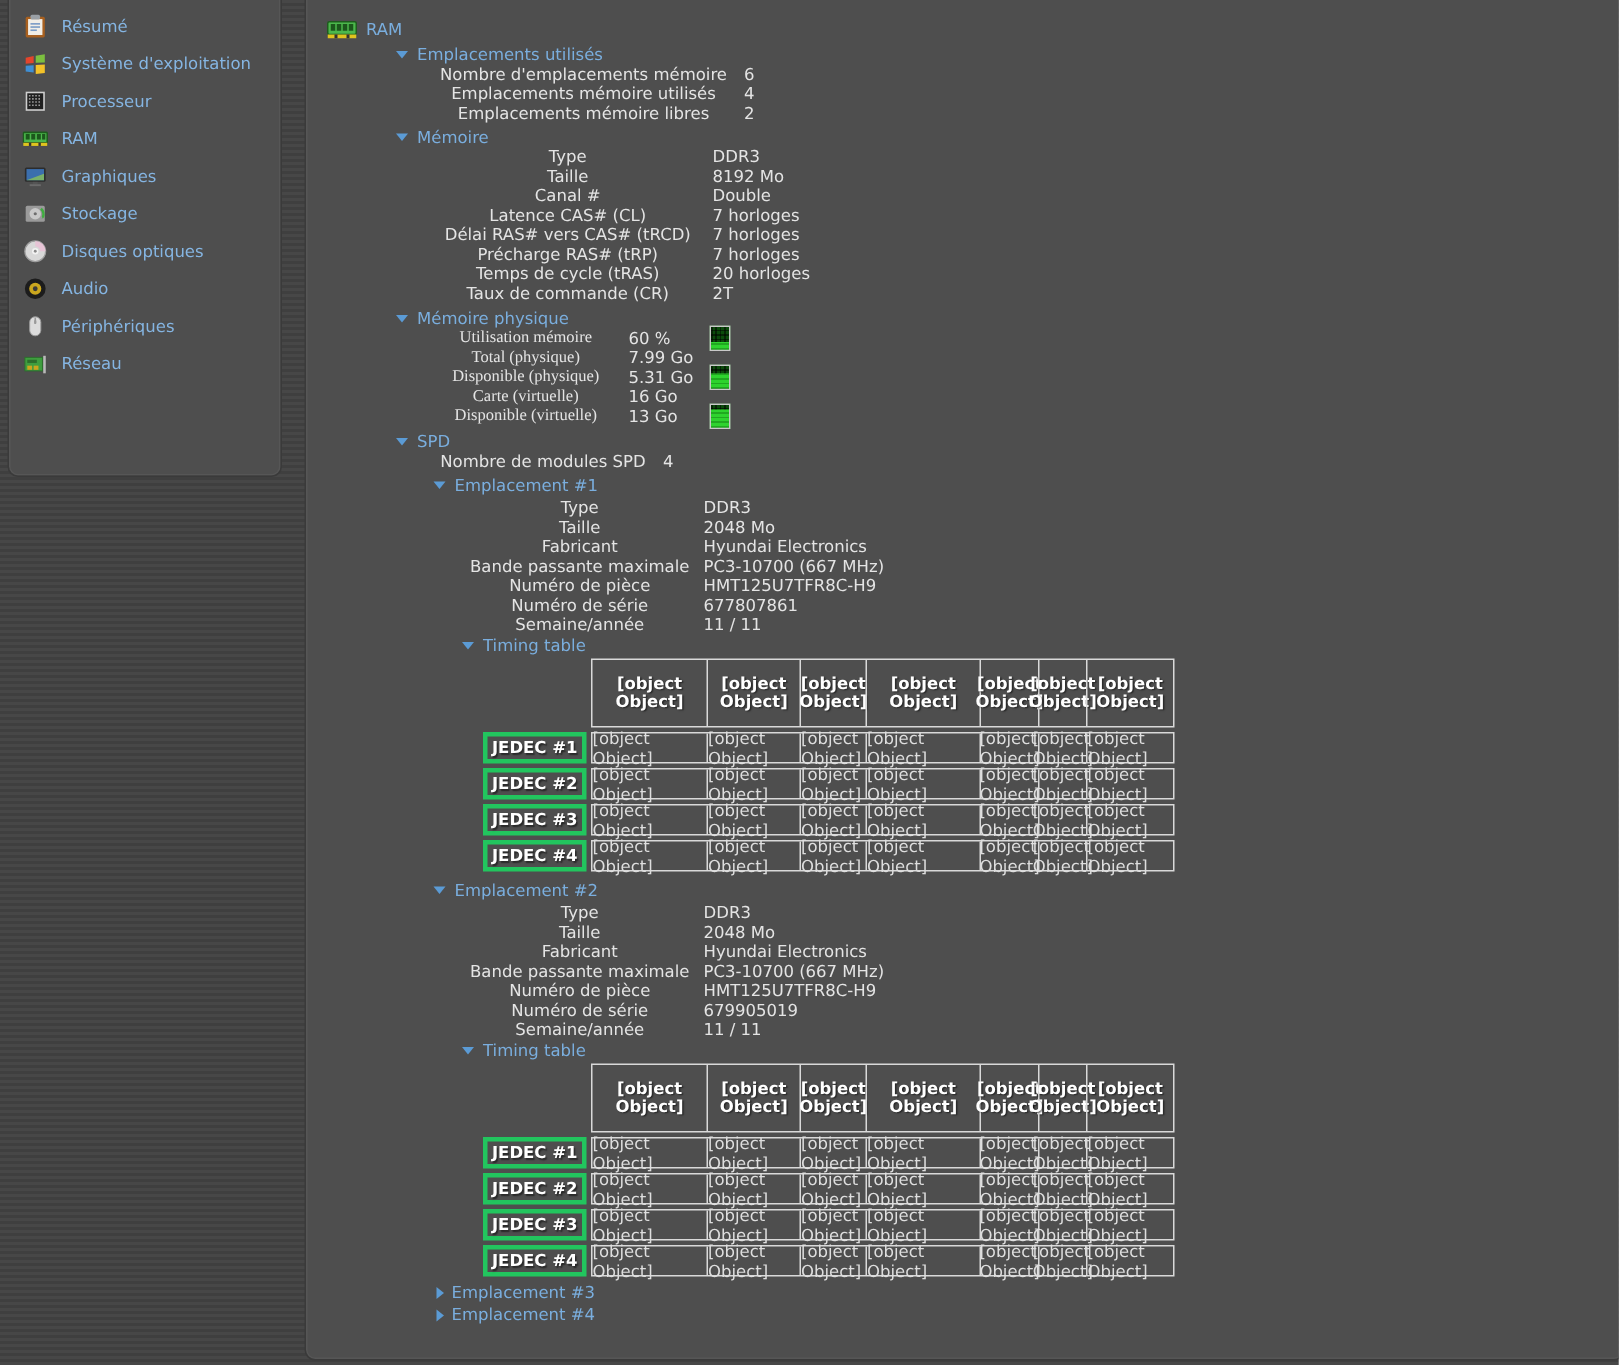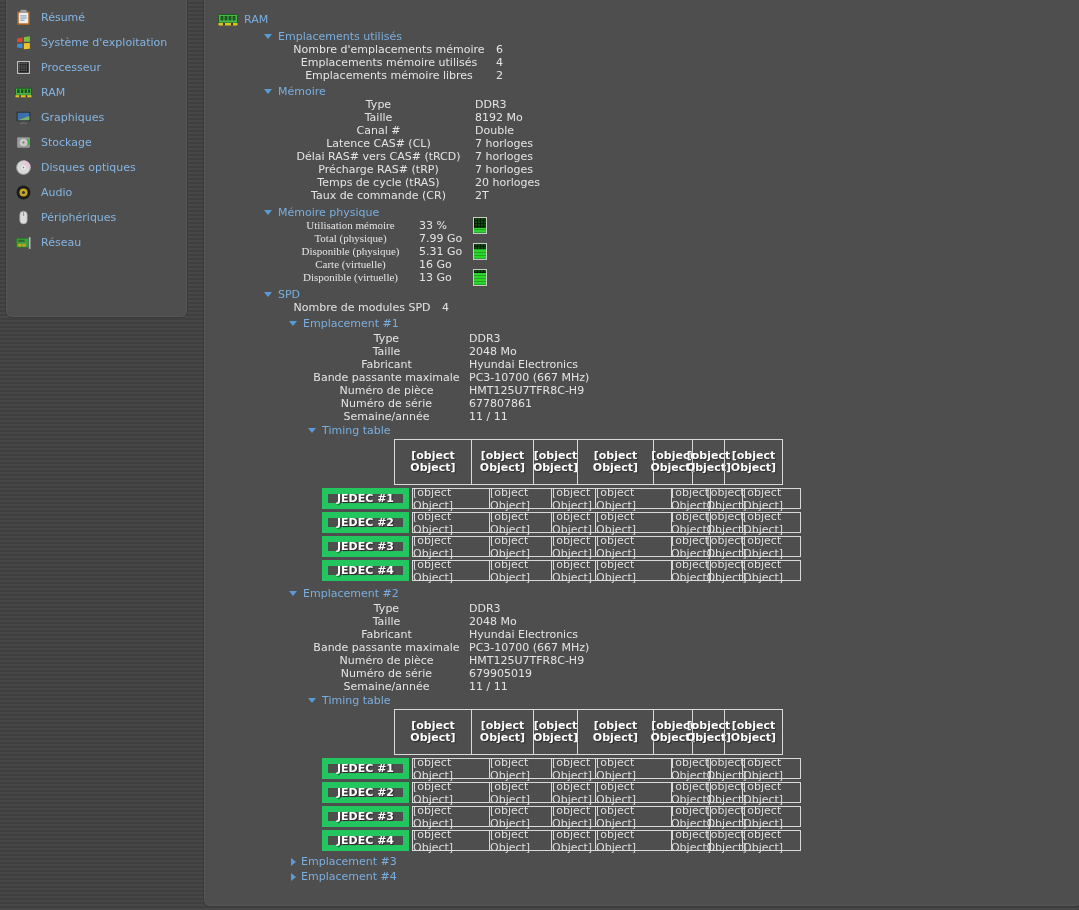--- a/index.html
+++ b/index.html
@@ -60,21 +60,21 @@
   .slots > div.slot:nth-of-type(4) { margin-top:2px; }
 
   
   .ttable { margin-left:104px; margin-top:2px; }
   .thead { display:flex; margin-left:72px; border:1px solid #d9d9d9; width:387px; }
   .thead > div { box-sizing:border-box; height:44px; display:flex; align-items:center; justify-content:center;
     text-align:center; font-weight:bold; color:#fff; line-height:12px; padding:0 2px;
     border-left:1px solid #d9d9d9; flex:none; text-shadow:1px 1px 1px rgba(0,0,0,.5); }
   .thead > div:nth-of-type(1) { border-left:none; }
   .trow { display:flex; margin-top:3px; }
-  .rh { box-sizing:border-box; width:87px; height:21px; border:6px solid #22c55e; font-weight:bold; color:#fff;
+  .rh { box-sizing:border-box; width:69px; height:21px; border:3px solid #22c55e; font-weight:bold; color:#fff;
     display:flex; align-items:center; justify-content:center; margin-right:3px; flex:none;
     text-shadow:1px 1px 1px rgba(0,0,0,.5); }
   .tcells { display:flex; border:1px solid #d9d9d9; }
   .tcells > div { box-sizing:border-box; height:19px; display:flex; align-items:center; justify-content:center;
     color:#dedede; border-left:1px solid #d9d9d9; flex:none; }
   .tcells > div:nth-of-type(1) { border-left:none; }
   .thead > div:nth-of-type(1), .tcells > div:nth-of-type(1) { width:76px; }
   .thead > div:nth-of-type(2), .tcells > div:nth-of-type(2) { width:62px; }
   .thead > div:nth-of-type(3), .tcells > div:nth-of-type(3) { width:44px; }
   .thead > div:nth-of-type(4), .tcells > div:nth-of-type(4) { width:76px; }
@@ -327,21 +327,21 @@
 
     <div class="sec sec-phys">
       <div class="h1">
         <span class="arr arr-down"></span>
         <span>Mémoire physique</span>
       </div>
       <div class="rows lv1">
 
           <div class="row">
             <span class="lbl">Utilisation mémoire</span>
-            <span class="val">33 %</span>
+            <span class="val">60 %</span>
             <span class="gauge">
               <span class="gfill" style="height: 33%;"></span>
             </span>
           </div>
 
           <div class="row">
             <span class="lbl">Total (physique)</span>
             <span class="val">7.99 Go</span>
 
           </div>

